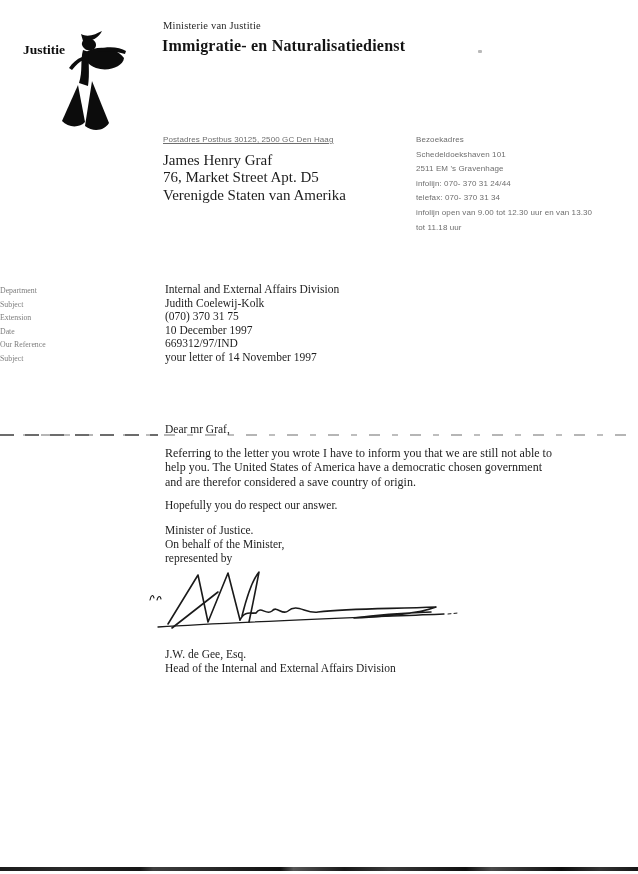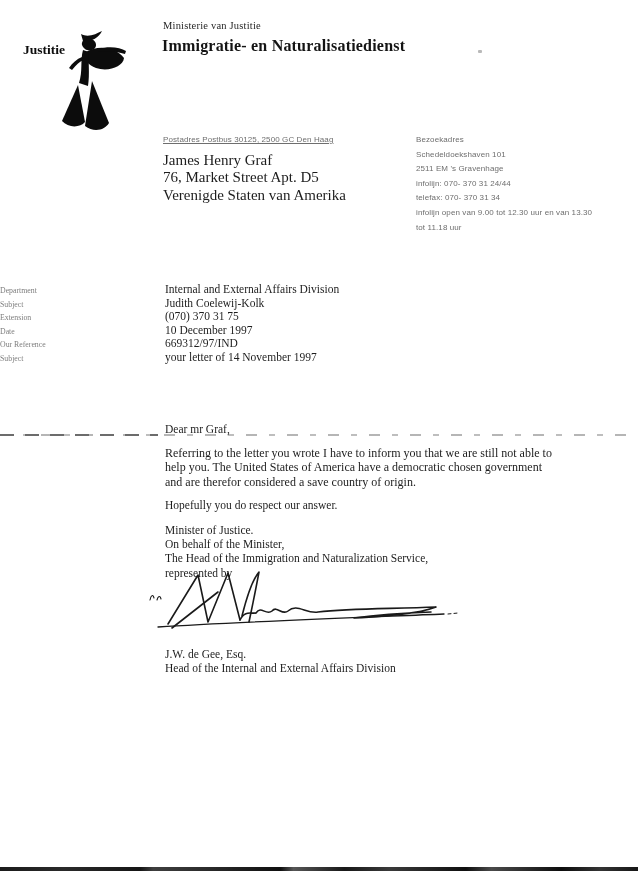--- a/index.html
+++ b/index.html
@@ -139,21 +139,20 @@
   <div class="abs scanline"></div>
   <div class="abs scanline-dark"></div>
   <div class="abs serif salutation">Dear mr Graf,</div>
 
   <div class="abs serif body-p1">Referring to the letter you wrote I have to inform you that we are still not able to help you. The United States of America have a democratic chosen government and are therefor considered a save country of origin.</div>
   <div class="abs serif body-p2">Hopefully you do respect our answer.</div>
 
   <div class="abs serif closing">
     <div>Minister of Justice.</div>
     <div>On behalf of the Minister,</div>
-    <div>The Head of the Immigration and Naturalization Service,</div>
     <div>represented by</div>
   </div>
 
   <div class="abs sig-svg">
     <svg width="320" height="62" viewBox="0 0 320 62" fill="none" stroke="#1a1a1a" stroke-width="1.6" stroke-linecap="round" stroke-linejoin="round">
 
       <path d="M4,30 c1,-5 3,-6 4,-2 m3,2 c1,-4 3,-5 4,-1" stroke-width="1.1"></path>
 
       <path d="M22,54 L52,5 L62,52 L82,3 L94,50"></path>
       <path d="M96,46 C101,26 107,9 113,2 C110,18 106,38 103,52"></path>

